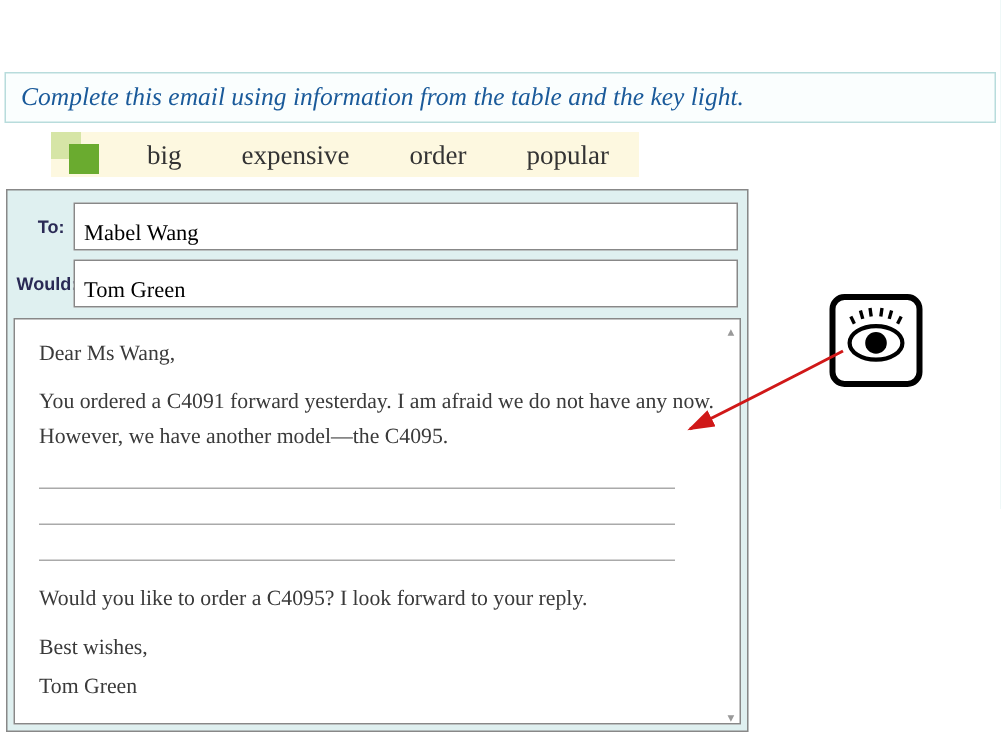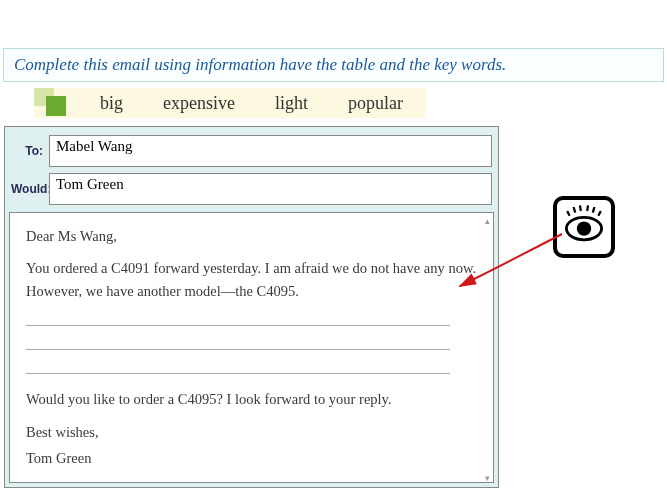--- a/index.html
+++ b/index.html
@@ -51,21 +51,21 @@
     font-size: 12px;
     font-weight: bold;
     color: #2a2a55;
     padding-right: 6px;
     font-family: Arial, sans-serif;
   }
   .field-input {
     flex: 1;
     background: #fff;
     border: 1px solid #888;
-    padding: 2px 6px;
+    padding: 12px 6px;
     font-size: 15px;
     height: 32px;
     font-family: Georgia, serif;
   }
   .email-body {
     background: #fff;
     border: 1px solid #888;
     margin: 4px 4px 4px 4px;
     padding: 12px 16px 8px 16px;
     font-size: 14.5px;
@@ -128,31 +128,31 @@
     top: 230px;
     width: 130px;
     height: 70px;
     pointer-events: none;
   }
 </style>
 </head>
 <body>
 
 <div class="instruction">
-  <span>Complete this email using information have the table and the key words.</span>
+  <span>Complete this email using information from the table and the key light.</span>
 </div>
 
 <div class="keywords">
   <div class="kw-box">
     <div class="sq1"></div>
       <div class="sq2"></div>
   </div>
   <span class="kw">big</span>
   <span class="kw">expensive</span>
-  <span class="kw">light</span>
+  <span class="kw">order</span>
   <span class="kw">popular</span>
 </div>
 
 <div class="email-outer">
   <div class="field-row">
     <div class="field-label">To:</div>
     <div class="field-input">Mabel Wang</div>
   </div>
   <div class="field-row">
     <div class="field-label">Would:</div>

